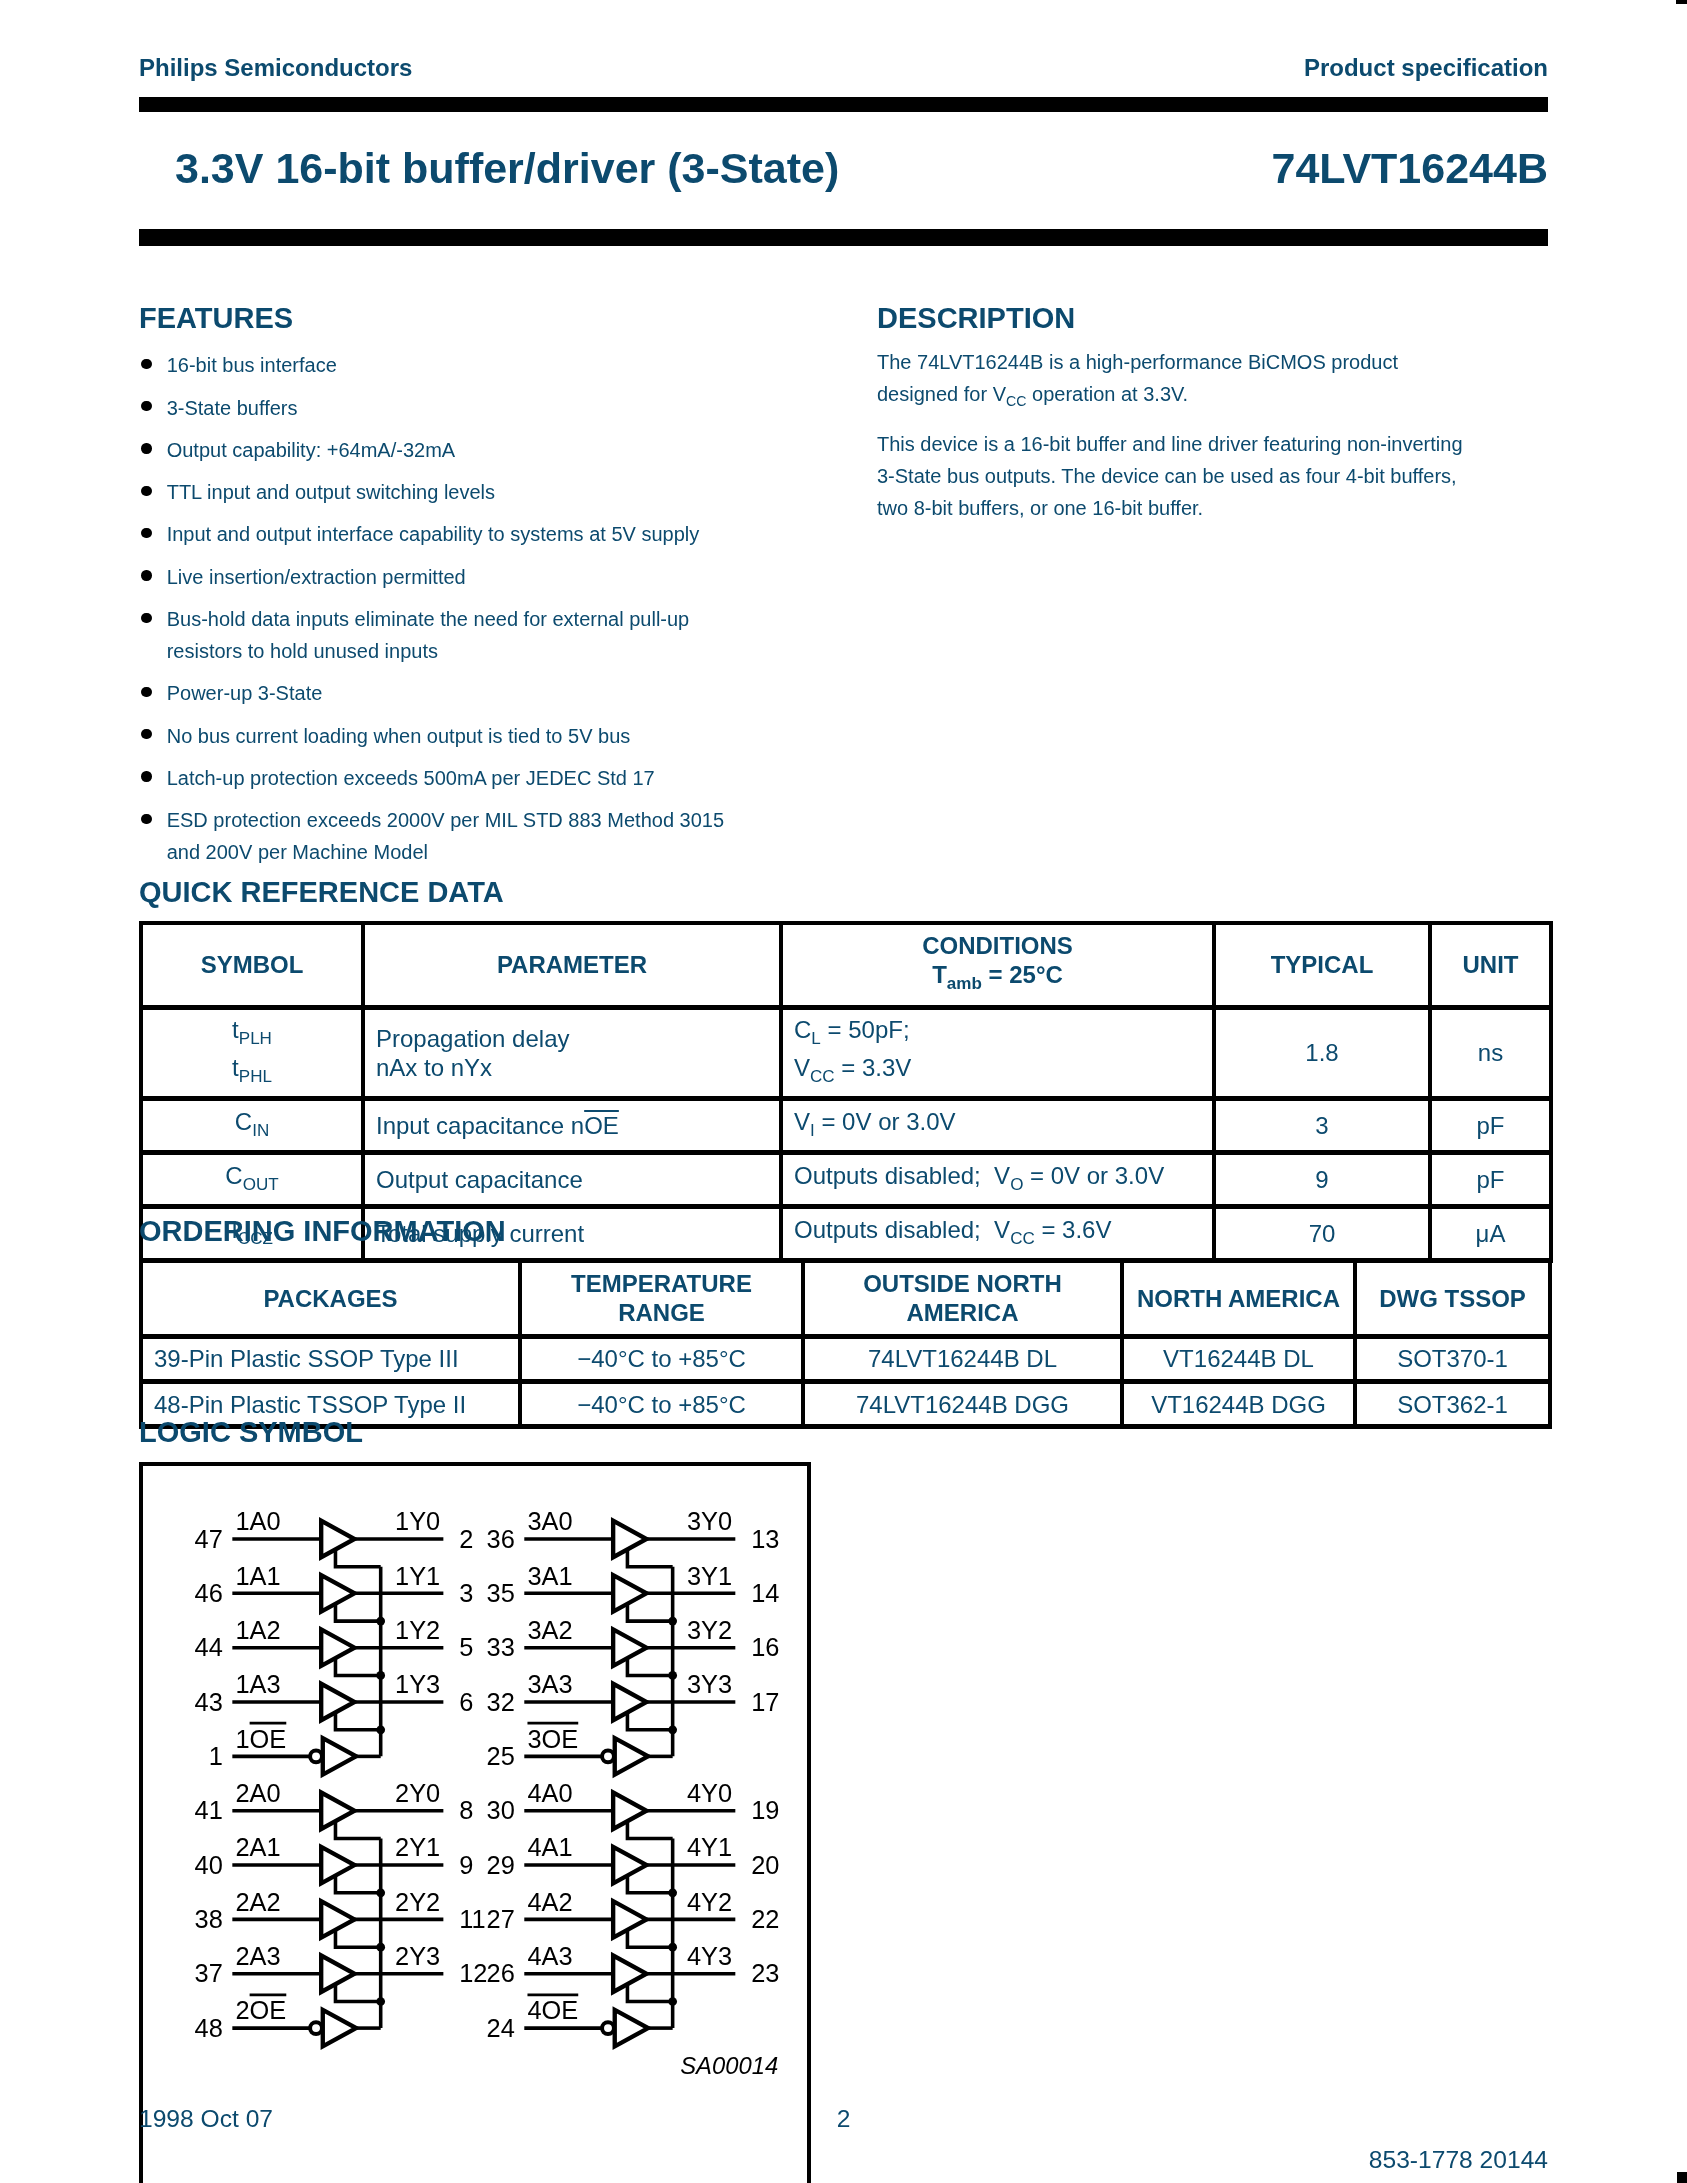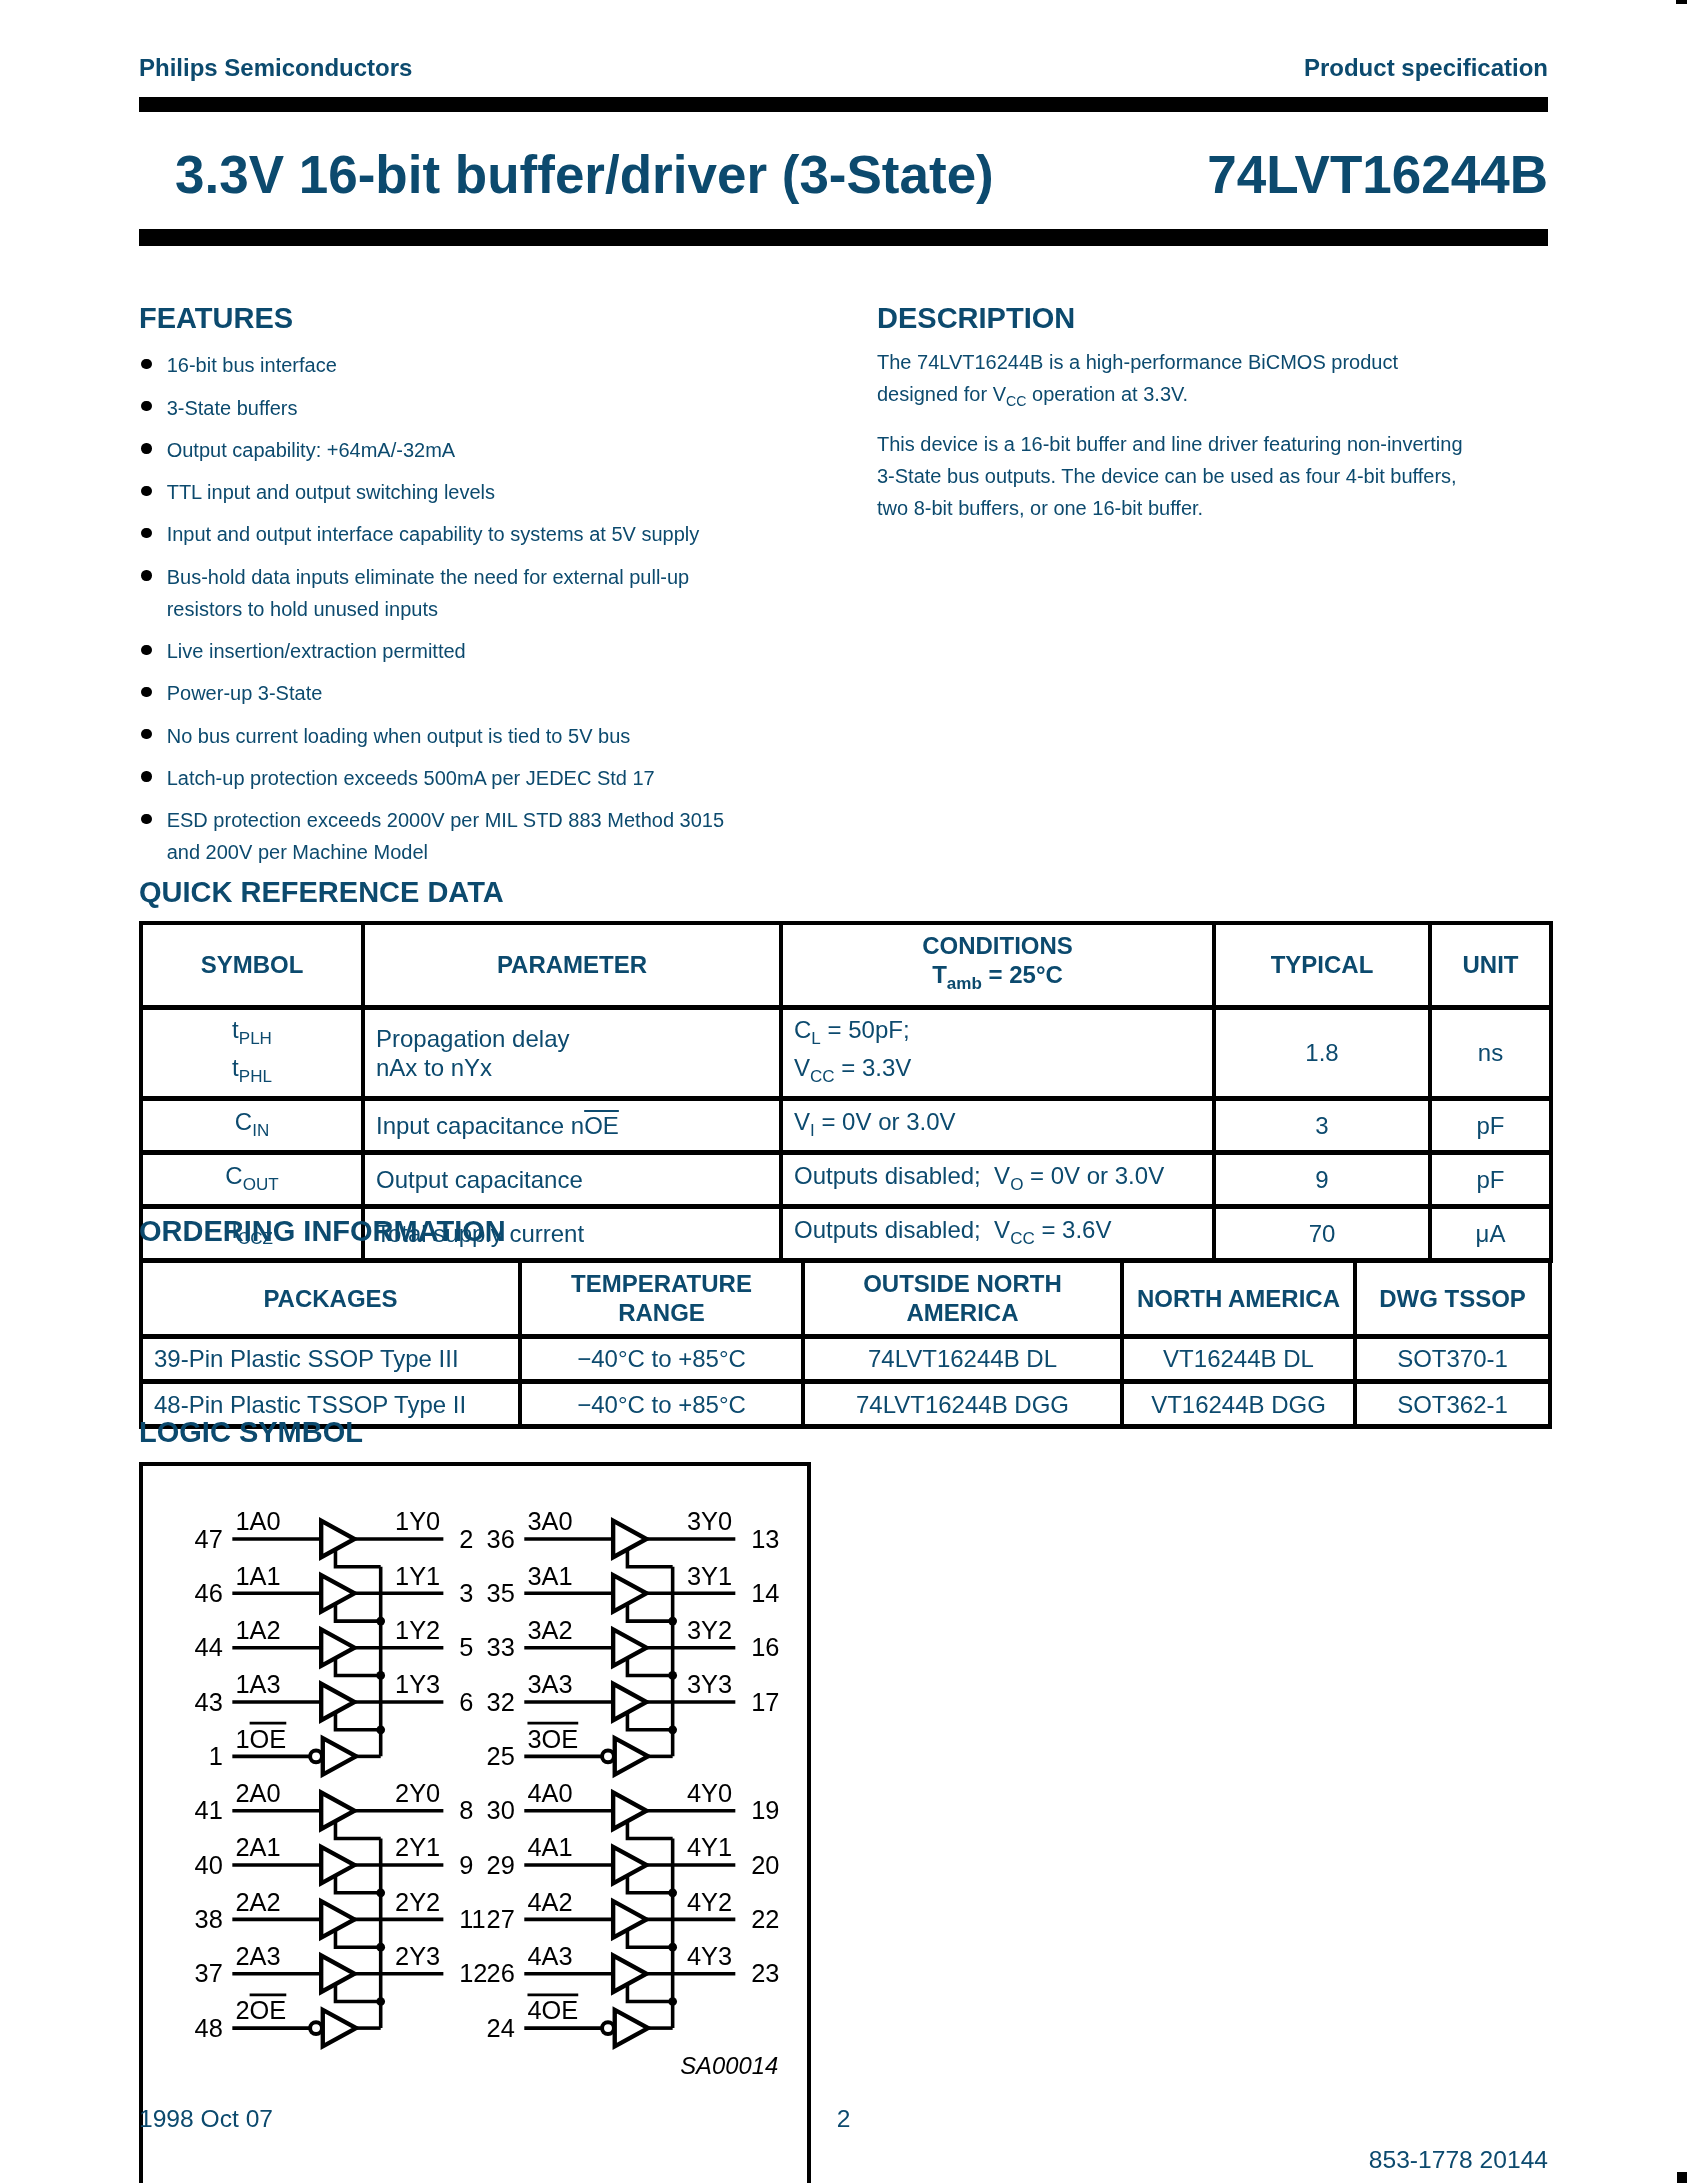--- a/index.html
+++ b/index.html
@@ -4,21 +4,21 @@
 <style>
   * { box-sizing: border-box; }
   html,body { margin:0; padding:0; background:#9a9a9a; }
   .page {
     position:relative; width:1687px; height:2183px; background:#ffffff;
     font-family:"Liberation Sans", sans-serif; color:#0c4a6e; overflow:hidden;
   }
   .abs { position:absolute; }
   .hdr-text { font-size:24px; font-weight:bold; white-space:nowrap; }
   .rule { background:#000; }
-  .doc-title { font-size:53px; font-weight:bold; white-space:nowrap; }
+  .doc-title { font-size:43px; font-weight:bold; white-space:nowrap; }
   .sec-heading { font-size:29px; font-weight:bold; white-space:nowrap; }
   .body-text { font-size:20px; line-height:32px; }
   .nowrap { white-space:pre; }
 
   
   ul.features { list-style:none; margin:0; padding:0; }
   ul.features li { display:flex; margin:0 0 10.3px 0; }
   .bullet { width:10.3px; height:10.3px; border-radius:50%; background:#000; flex:none; margin:9.5px 15px 0 2.4px; }
 
   
@@ -72,25 +72,25 @@
         <li>
           <span class="bullet"></span>
           <span class="nowrap">TTL input and output switching levels</span>
         </li>
         <li>
           <span class="bullet"></span>
           <span class="nowrap">Input and output interface capability to systems at 5V supply</span>
         </li>
         <li>
           <span class="bullet"></span>
+          <span class="nowrap">Live insertion/extraction permitted</span>
+        </li>
+        <li>
+          <span class="bullet"></span>
           <span class="nowrap">Bus-hold data inputs eliminate the need for external pull-up<br>resistors to hold unused inputs</span>
-        </li>
-        <li>
-          <span class="bullet"></span>
-          <span class="nowrap">Live insertion/extraction permitted</span>
         </li>
         <li>
           <span class="bullet"></span>
           <span class="nowrap">Power-up 3-State</span>
         </li>
         <li>
           <span class="bullet"></span>
           <span class="nowrap">No bus current loading when output is tied to 5V bus</span>
         </li>
         <li>

